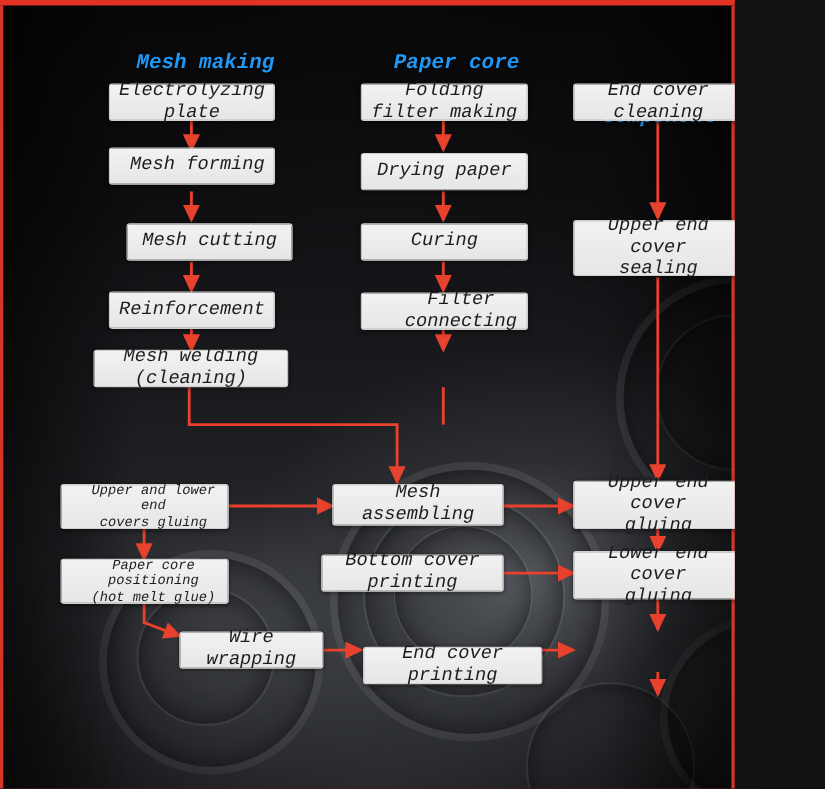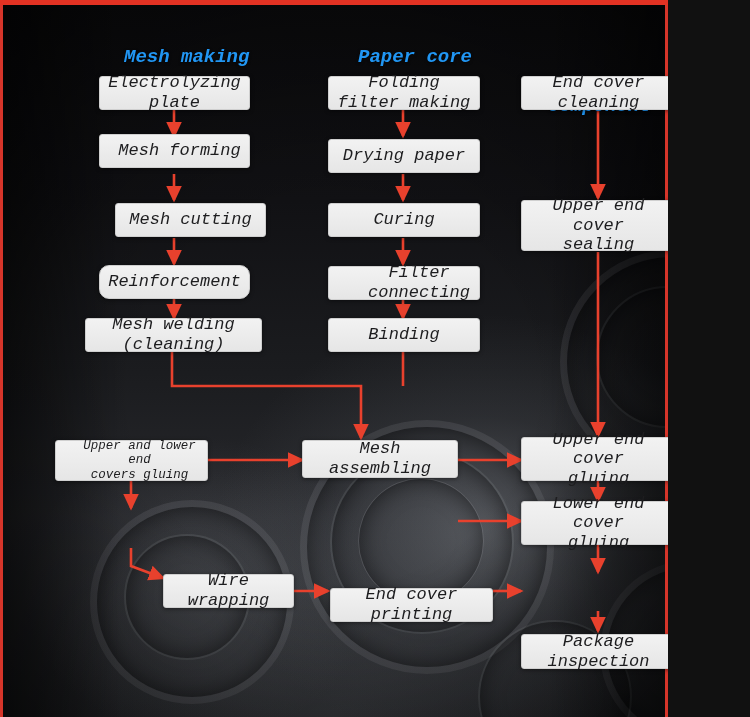--- a/index.html
+++ b/index.html
@@ -154,38 +154,39 @@
 
   <div class="layer">
 
     <div class="col-title" style="left:124px; top:46px;">Mesh making</div>
     <div class="col-title" style="left:358px; top:46px;">Paper core</div>
     <div class="col-title" style="left:548px; top:48px;margin-top:47px;">Component</div>
 
     <div class="node" style="left:99px;  top:76px;  width:151px; height:34px;">Electrolyzing plate</div>
     <div class="node" style="left:99px;  top:134px; width:151px; height:34px;padding-left:16px;">Mesh forming</div>
     <div class="node" style="left:99px;  top:203px; width:151px; height:34px;margin-left:16px;">Mesh cutting</div>
-    <div class="node" style="left:99px;  top:265px; width:151px; height:34px;border-radius:10px;">Reinforcement</div>
+    <div class="node" style="left:99px;  top:265px; width:151px; height:34px;">Reinforcement</div>
     <div class="node" style="left:85px;  top:318px; width:177px; height:34px;">Mesh welding (cleaning)</div>
 
     <div class="node" style="left:328px; top:76px;  width:152px; height:34px;">Folding filter making</div>
     <div class="node" style="left:328px; top:139px; width:152px; height:34px;">Drying paper</div>
     <div class="node" style="left:328px; top:203px; width:152px; height:34px;">Curing</div>
     <div class="node" style="left:328px; top:266px; width:152px; height:34px;padding-left:36px;">Filter connecting</div>
-    <div class="node" style="left:328px; top:318px; width:152px; height:34px;">Binding</div>
 
     <div class="node" style="left:521px; top:76px;  width:155px; height:34px;">End cover cleaning</div>
     <div class="node" style="left:521px; top:200px; width:155px; height:51px; white-space:pre-line;">Upper end cover
 sealing</div>
 
     <div class="node small" style="left:55px;  top:440px; width:153px; height:41px; white-space:pre-line;">Upper and lower end
 covers gluing</div>
+    <div class="node small" style="left:55px;  top:508px; width:153px; height:41px; white-space:pre-line;">Paper core positioning
+(hot melt glue)</div>
     <div class="node" style="left:163px; top:574px; width:131px; height:34px;">Wire wrapping</div>
     <div class="node" style="left:302px; top:440px; width:156px; height:38px;">Mesh assembling</div>
+    <div class="node" style="left:292px; top:504px; width:166px; height:34px;">Bottom cover printing</div>
     <div class="node" style="left:330px; top:574px; width:163px; height:34px;margin-top:14px;">End cover printing</div>
     <div class="node" style="left:521px; top:437px; width:155px; height:44px; white-space:pre-line;">Upper end cover
 gluing</div>
     <div class="node" style="left:521px; top:501px; width:155px; height:44px; white-space:pre-line;">Lower end cover
 gluing</div>
-    <div class="node" style="left:521px; top:634px; width:155px; height:35px;">Package inspection</div>
 
   </div>
 </div>
 
 </body></html>

